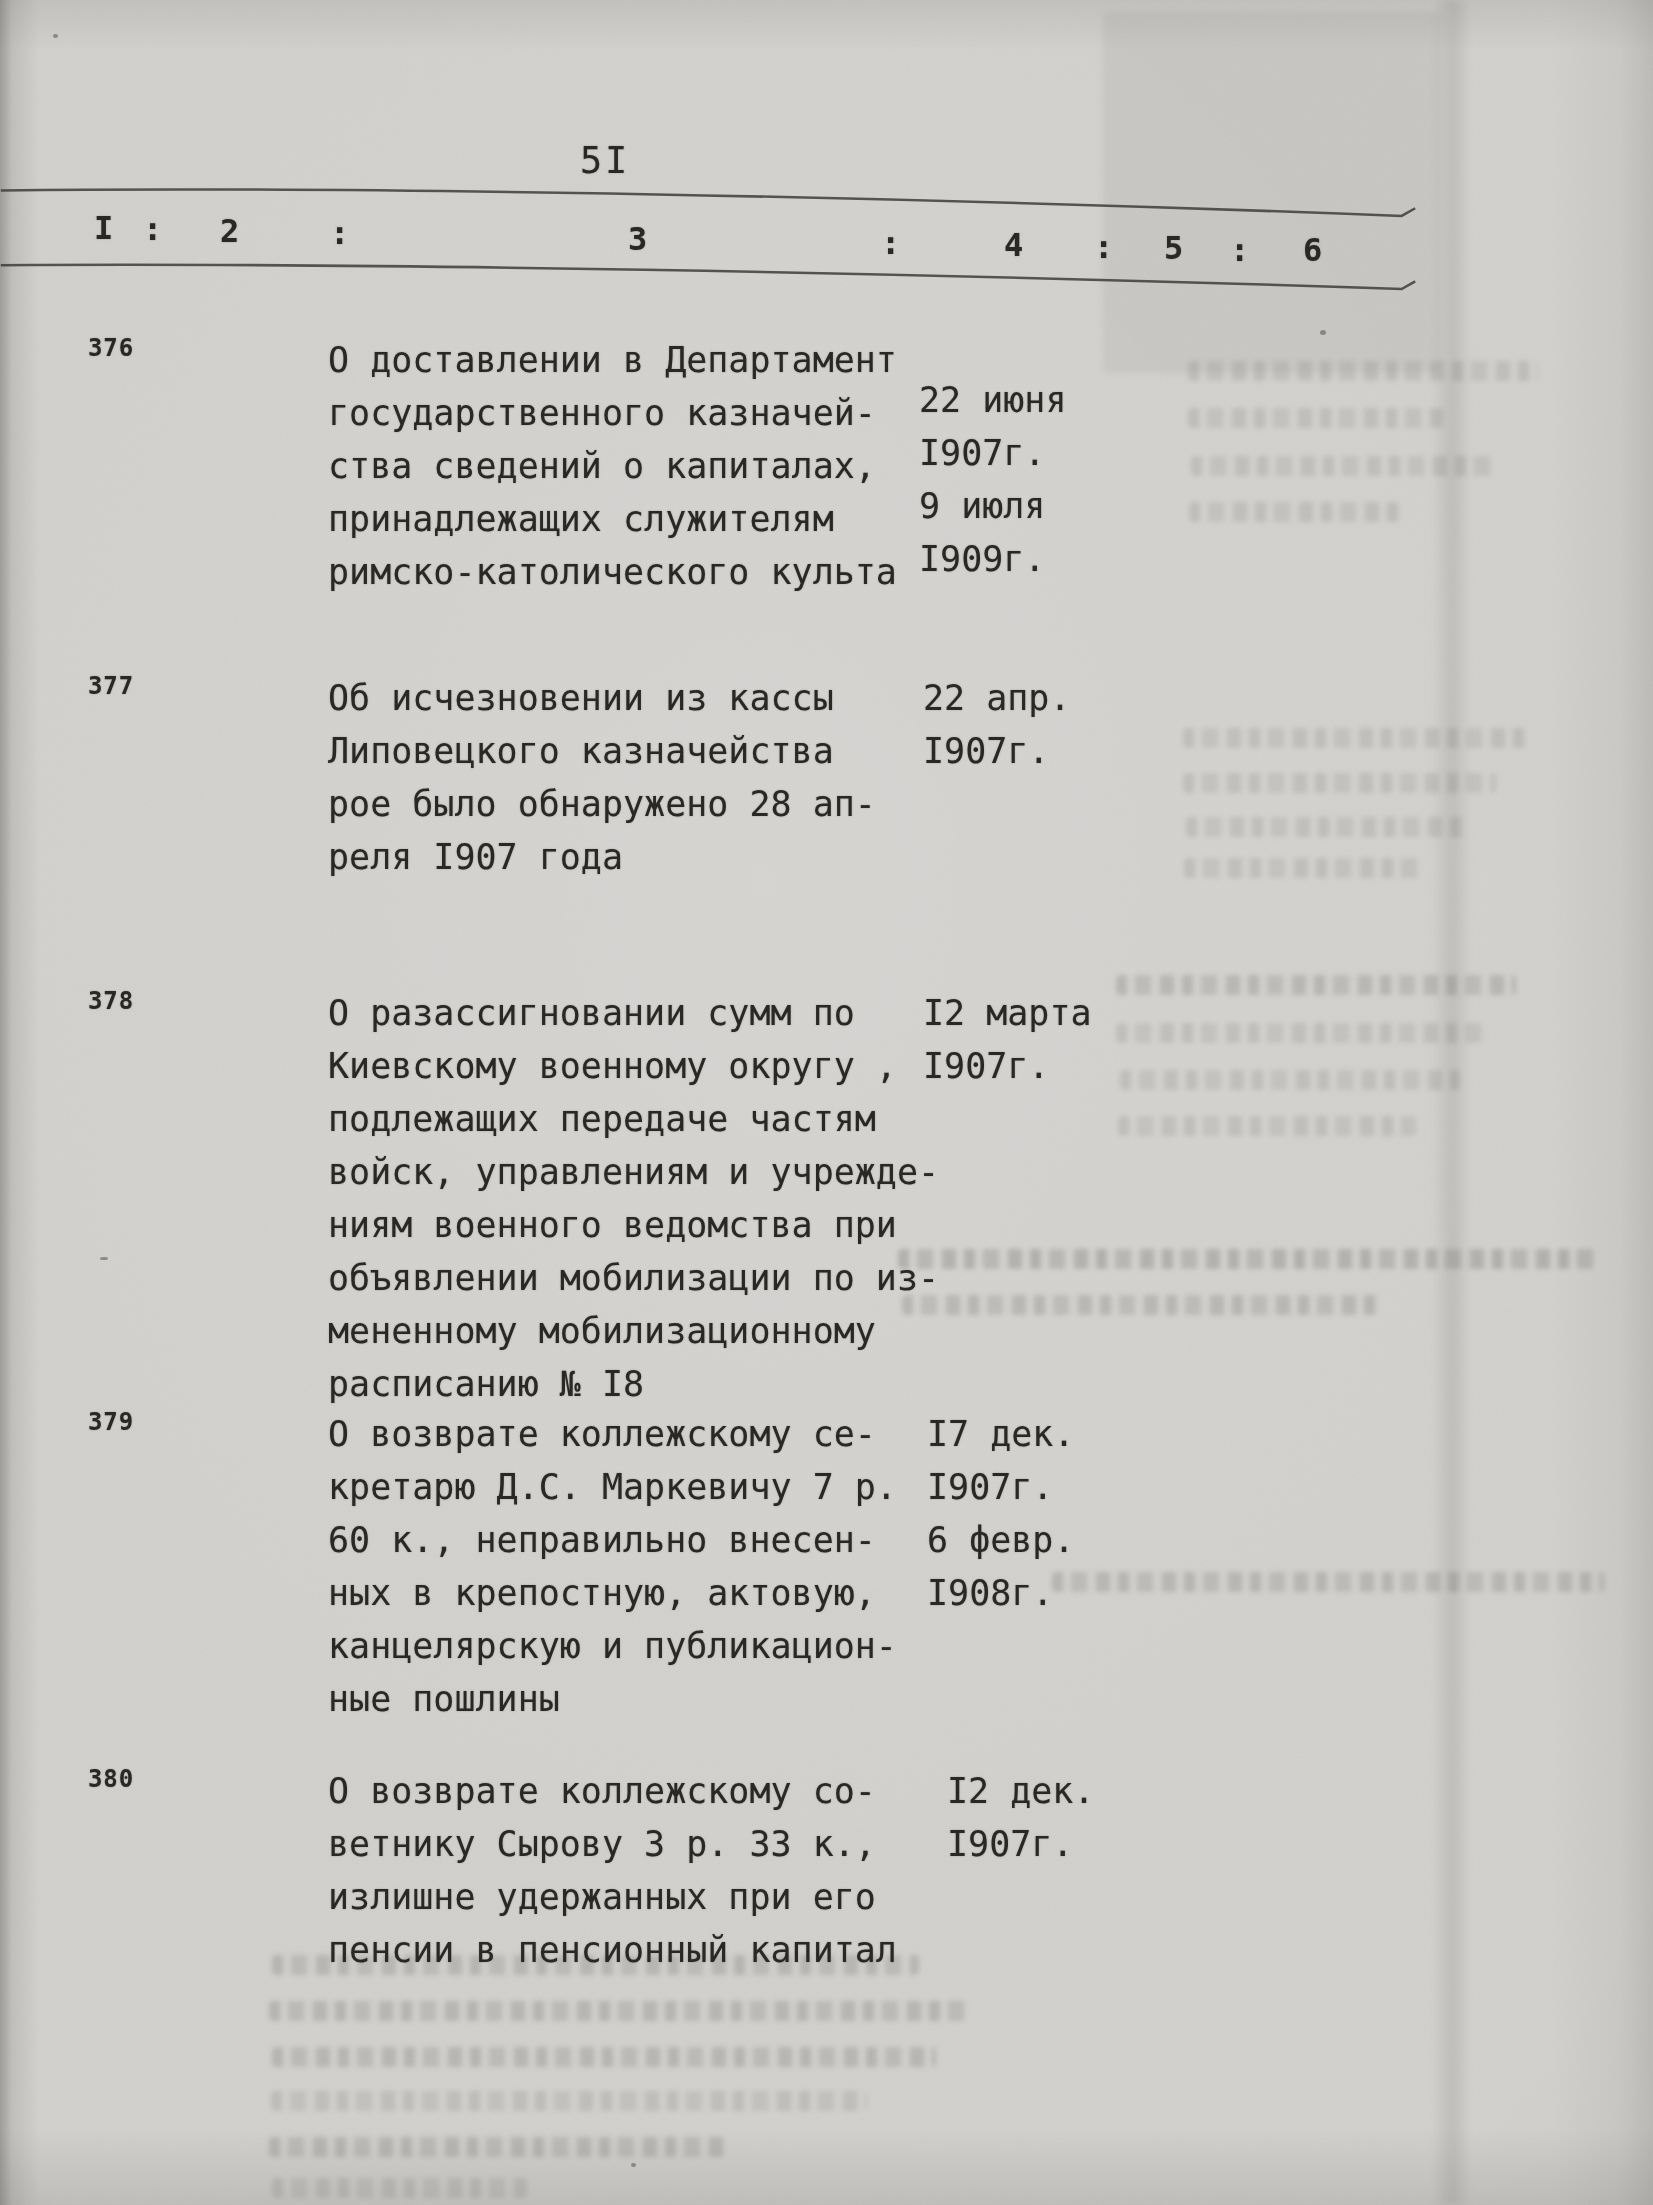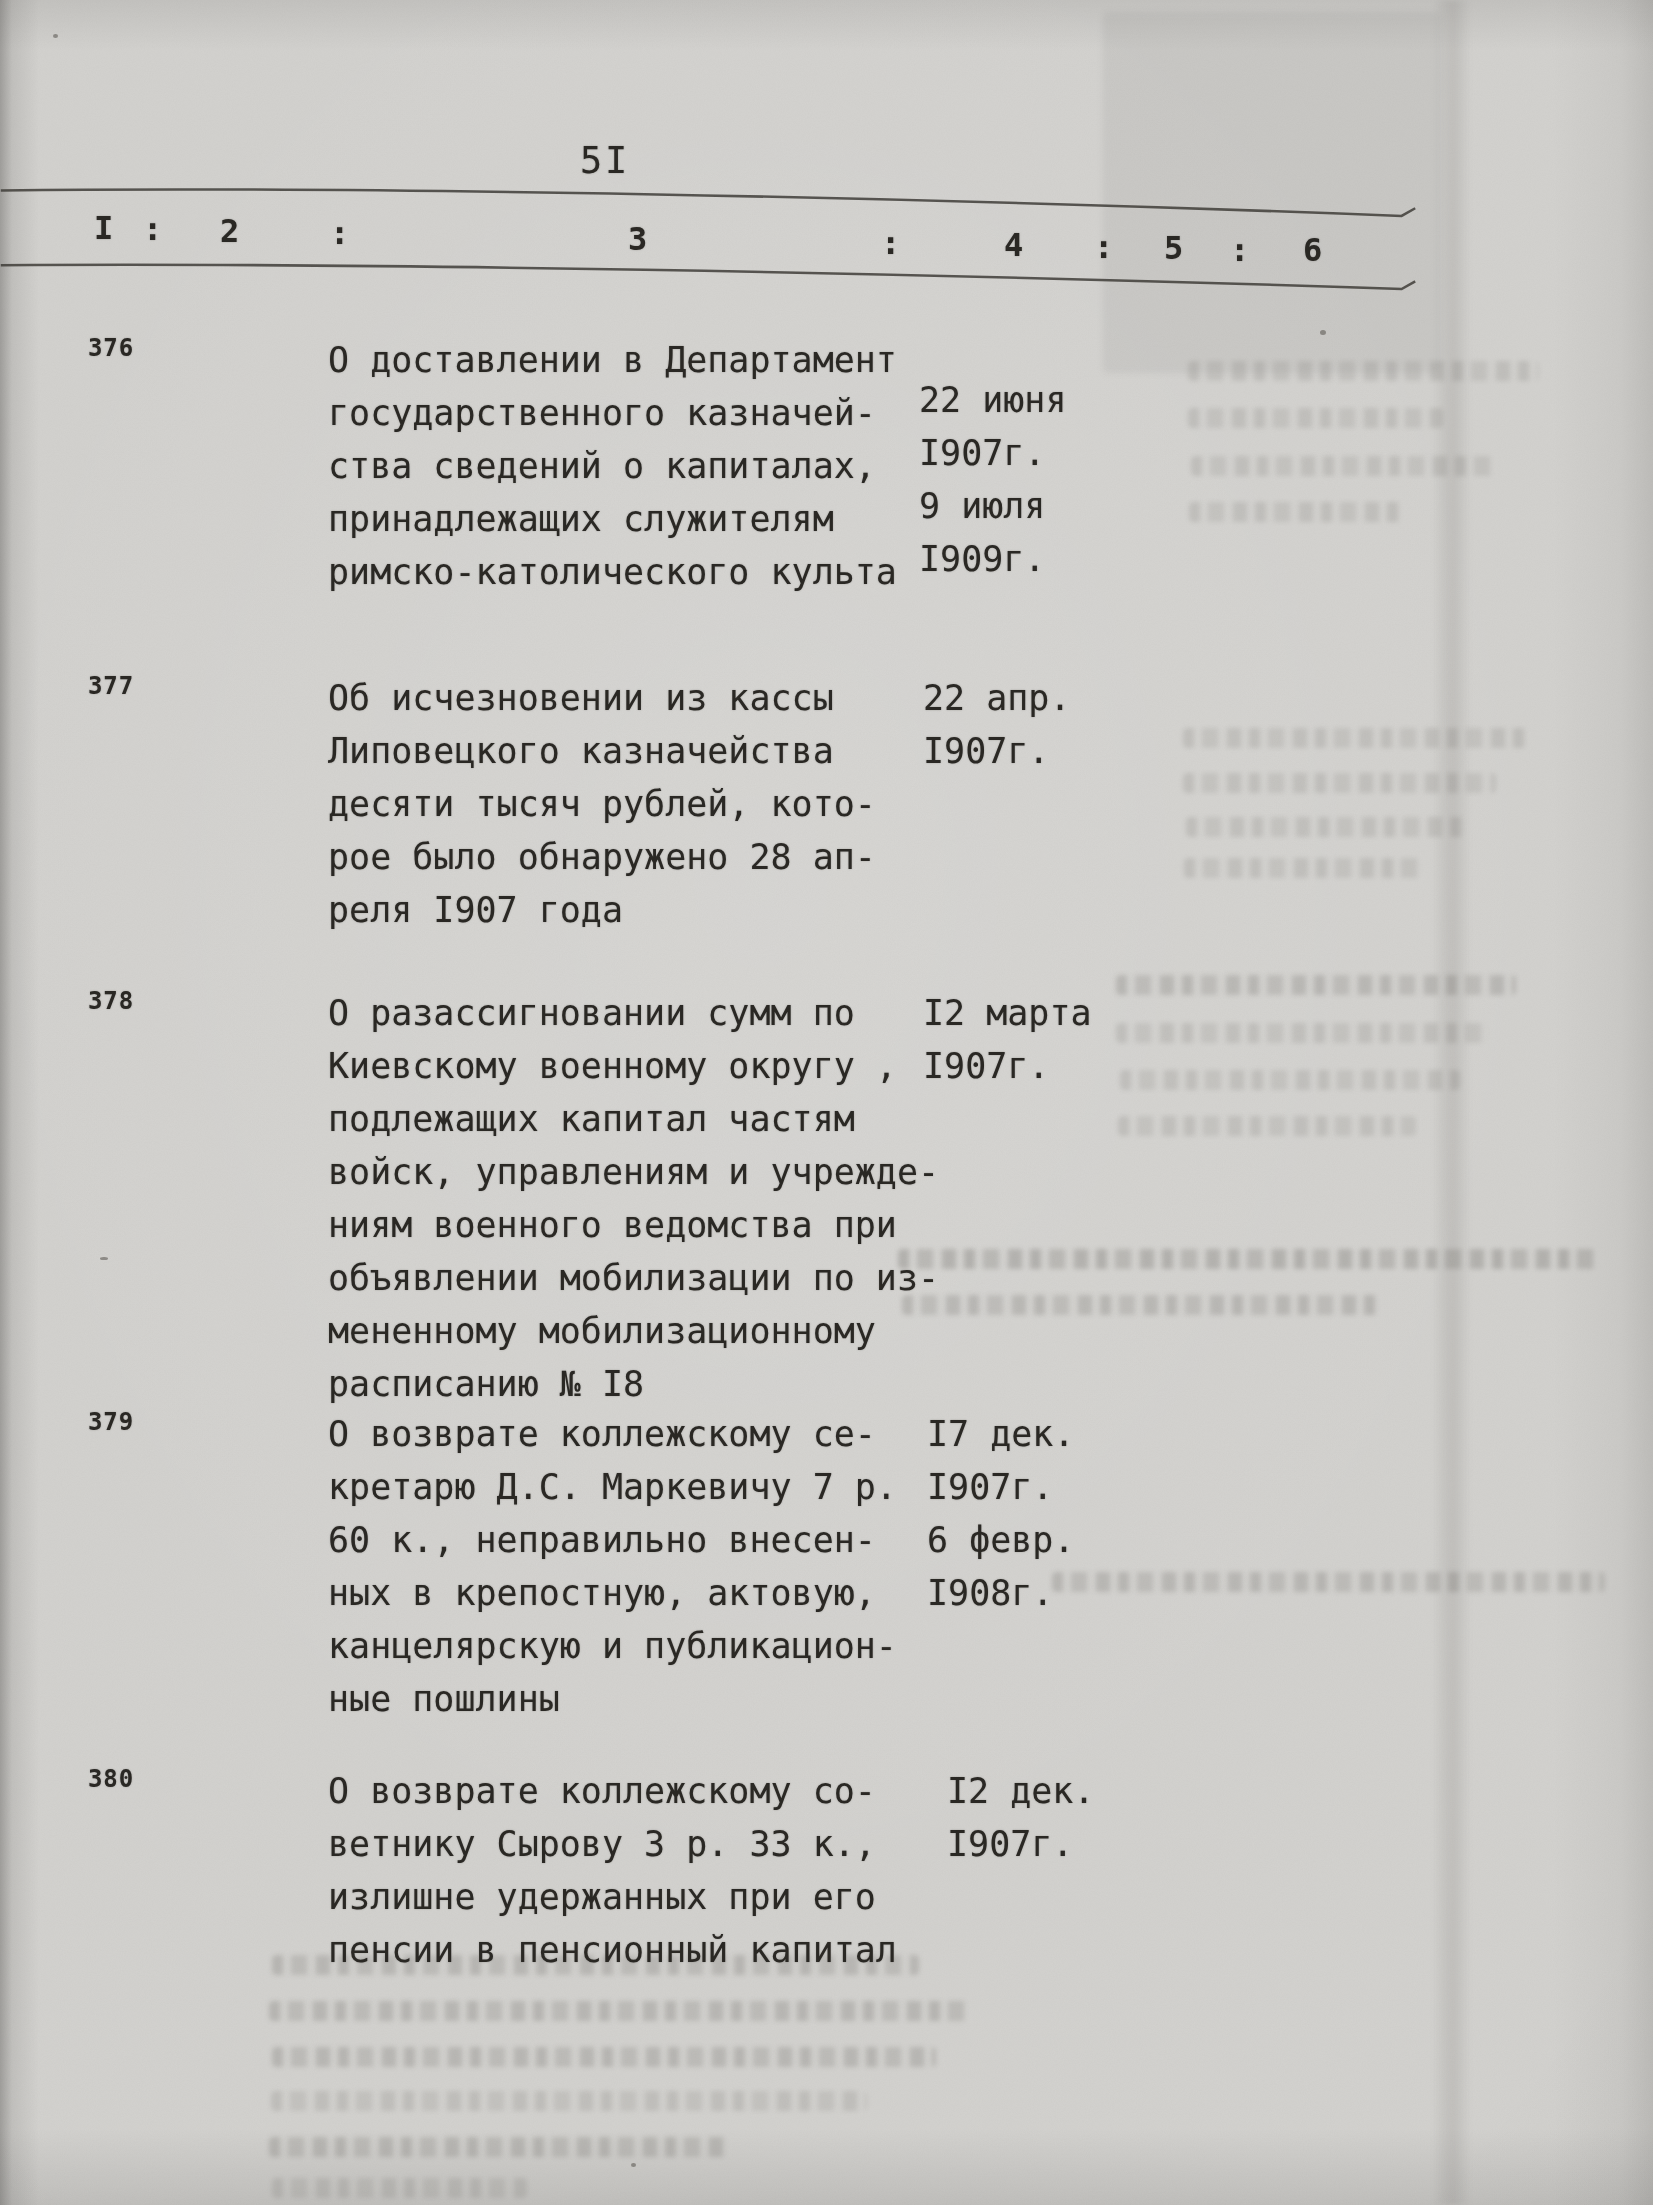--- a/index.html
+++ b/index.html
@@ -124,36 +124,35 @@
       <span class="tline">9 июля</span>
       <span class="tline">I909г.</span>
     </div>
   </div>
 
   <div class="row" style="top:672px;">
     <div class="cell-num">377</div>
     <div class="cell-desc">
       <span class="tline">Об исчезновении из кассы</span>
       <span class="tline">Липовецкого казначейства</span>
-      <span class="tline">десяти тысяч рублей, кото-</span>
       <span class="tline">рое было обнаружено 28 ап-</span>
       <span class="tline">реля I907 года</span>
     </div>
     <div class="cell-dates" style="left:923px;">
       <span class="tline">22 апр.</span>
       <span class="tline">I907г.</span>
     </div>
   </div>
 
   <div class="row" style="top:987px;">
     <div class="cell-num">378</div>
     <div class="cell-desc">
       <span class="tline">О разассигновании сумм по</span>
       <span class="tline">Киевскому военному округу ,</span>
-      <span class="tline">подлежащих капитал частям</span>
+      <span class="tline">подлежащих передаче частям</span>
       <span class="tline">войск, управлениям и учрежде-</span>
       <span class="tline">ниям военного ведомства при</span>
       <span class="tline">объявлении мобилизации по из-</span>
       <span class="tline">мененному мобилизационному</span>
       <span class="tline">расписанию № I8</span>
     </div>
     <div class="cell-dates" style="left:923px;">
       <span class="tline">I2 марта</span>
       <span class="tline">I907г.</span>
     </div>

